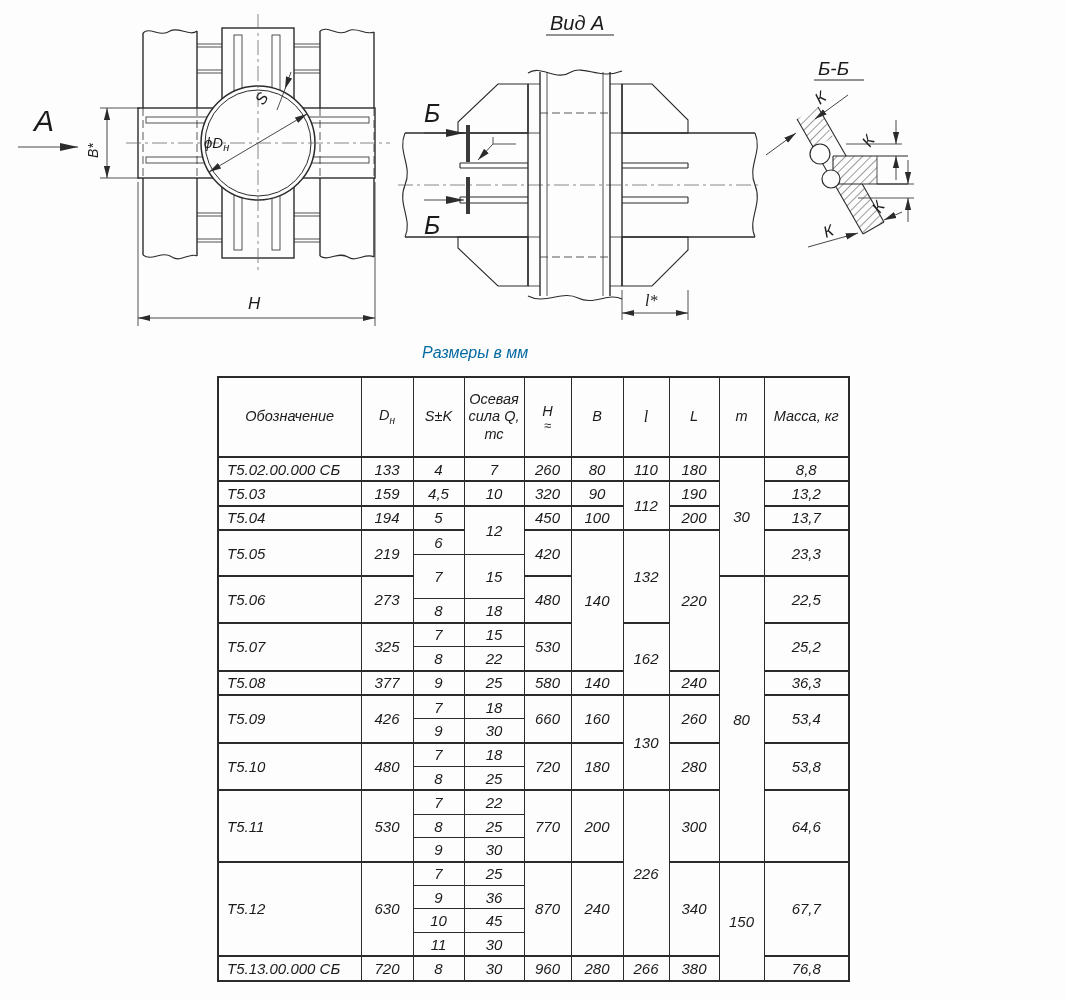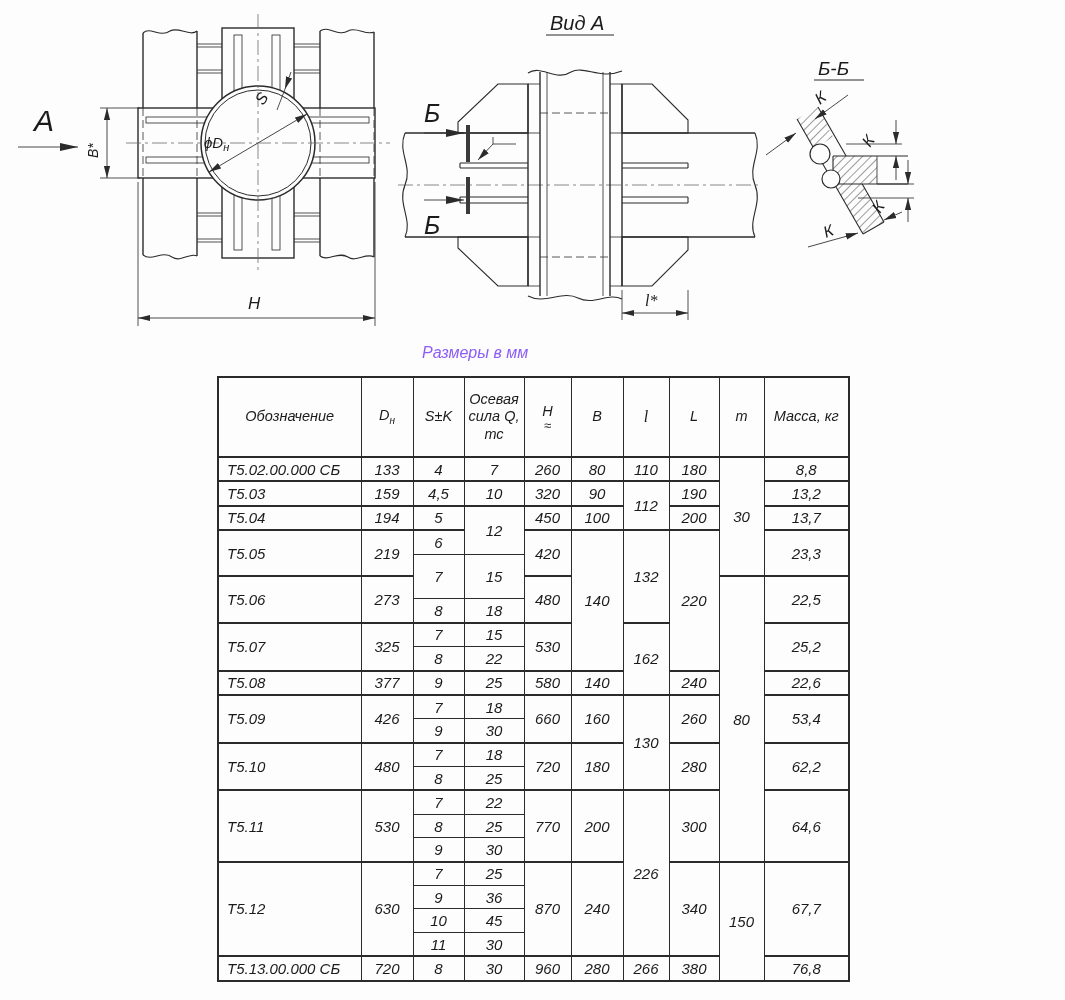--- a/index.html
+++ b/index.html
@@ -7,21 +7,21 @@
         font-family:"Liberation Sans",sans-serif;}
   svg text{fill:#1b1b1b;font-style:italic;font-family:"Liberation Sans",sans-serif;}
   .ln{stroke:#2b2b2b;stroke-width:1.4;fill:none;}
   .md{stroke:#2b2b2b;stroke-width:1.1;fill:none;}
   .thin{stroke:#333333;stroke-width:0.85;fill:none;}
   .dim{stroke:#333333;stroke-width:0.9;fill:none;}
   .cl{stroke:#6a6a6a;stroke-width:0.8;stroke-dasharray:15 4 3 4;fill:none;}
   .hid{stroke:#454545;stroke-width:0.9;stroke-dasharray:8 4;fill:none;}
   .bar{stroke:#3a3a3a;stroke-width:4;fill:none;}
   .wh{fill:#fdfdfd;}
-  #table-title{position:absolute;left:422px;top:344px;font-style:italic;font-size:16px;color:#8b5cf6;}
+  #table-title{position:absolute;left:422px;top:344px;font-style:italic;font-size:16px;color:#0369a1;}
   #table-wrap{position:absolute;left:217px;top:376px;}
   table{border-collapse:collapse;table-layout:fixed;border:2px solid #2b2b2b;
         font-style:italic;color:#1b1b1b;}
   th,td{border:1px solid #2b2b2b;text-align:center;vertical-align:middle;padding:0 2px;
         font-weight:normal;overflow:hidden;}
   th{height:78px;font-size:14.5px;line-height:1.18;border-bottom:2px solid #2b2b2b;}
   td{font-size:15px;height:22.4px;line-height:1;}
   tr{height:22.4px;}
   td.left{text-align:left;padding-left:8px;}
   td.ge{border-bottom:2px solid #2b2b2b;}
@@ -347,21 +347,21 @@
             <td class="ge">22</td>
           </tr>
           <tr>
             <td class="left ge">Т5.08</td>
             <td class="ge">377</td>
             <td class="ge">9</td>
             <td class="ge">25</td>
             <td class="ge">580</td>
             <td class="ge">140</td>
             <td class="ge">240</td>
-            <td class="ge">22,6</td>
+            <td class="ge">36,3</td>
           </tr>
           <tr>
             <td rowspan="2" class="left ge">Т5.09</td>
             <td rowspan="2" class="ge">426</td>
             <td>7</td>
             <td>18</td>
             <td rowspan="2" class="ge">660</td>
             <td rowspan="2" class="ge">160</td>
             <td rowspan="4" class="ge">130</td>
             <td rowspan="2" class="ge">260</td>
@@ -372,21 +372,21 @@
             <td class="ge">30</td>
           </tr>
           <tr>
             <td rowspan="2" class="left ge">Т5.10</td>
             <td rowspan="2" class="ge">480</td>
             <td>7</td>
             <td>18</td>
             <td rowspan="2" class="ge">720</td>
             <td rowspan="2" class="ge">180</td>
             <td rowspan="2" class="ge">280</td>
-            <td rowspan="2" class="ge">62,2</td>
+            <td rowspan="2" class="ge">53,8</td>
           </tr>
           <tr>
             <td class="ge">8</td>
             <td class="ge">25</td>
           </tr>
           <tr>
             <td rowspan="3" class="left ge">Т5.11</td>
             <td rowspan="3" class="ge">530</td>
             <td>7</td>
             <td>22</td>

